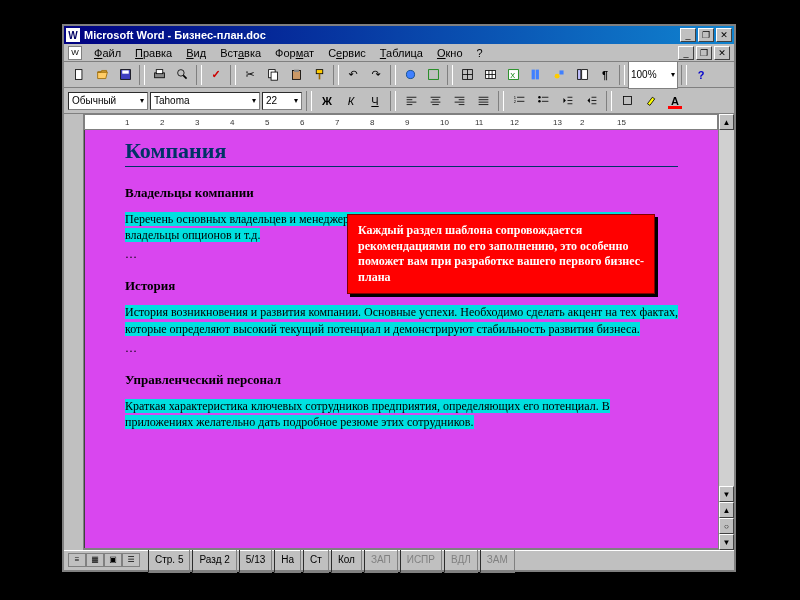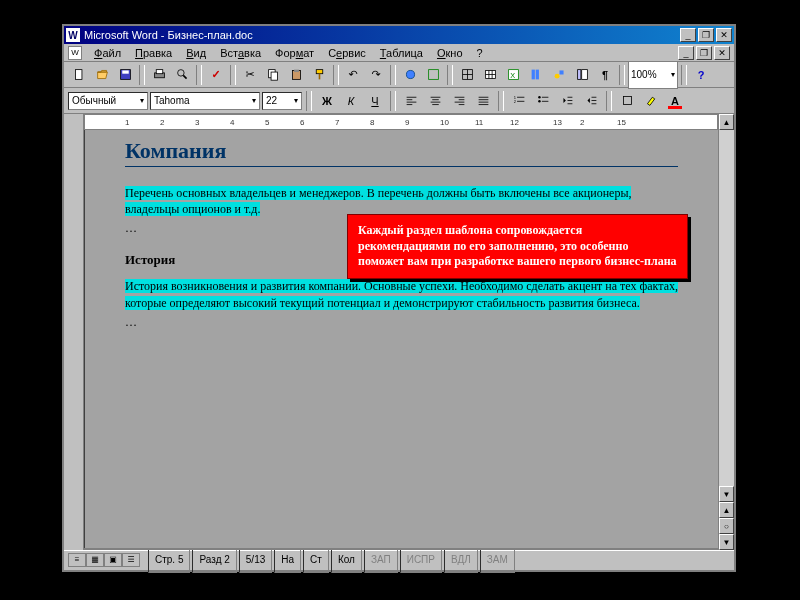--- a/index.html
+++ b/index.html
@@ -1,21 +1,21 @@
 <!DOCTYPE html>
 <html><head>
 <meta charset="utf-8">
 <style>
   * { box-sizing: border-box; margin: 0; padding: 0; }
   body { background: #000; width: 800px; height: 600px; overflow: hidden; font-family: Tahoma, Arial, sans-serif; }
   .frame { position: absolute; left: 62px; top: 24px; width: 674px; height: 548px; background: #c0c0c0; border: 2px solid #808080; }
 
   .titlebar { height: 18px; background: linear-gradient(to right, #000080, #1084d0); display: flex; align-items: center; padding: 0 2px; color: #fff; font-size: 11px; }
   .titlebar .logo { width: 14px; height: 14px; background: #fff; color: #006; font-weight: bold; font-size: 10px; display:flex; align-items:center; justify-content:center; margin-right:4px; }
-  .titlebar .title { flex: 1; font-weight: normal; }
+  .titlebar .title { flex: 1; font-weight: bold; }
   .winbtns { display:flex; gap:2px; }
   .winbtn { width: 16px; height: 14px; background: #c0c0c0; border: 1px solid #fff; border-right-color:#404040; border-bottom-color:#404040; font-size:9px; display:flex; align-items:center; justify-content:center; color:#000; cursor:pointer; }
 
   .menubar { height: 18px; background: #c0c0c0; display: flex; align-items: center; padding: 0 4px; font-size: 11px; gap: 2px; border-bottom:1px solid #808080; }
   .menubar .docicon { width:14px; height:14px; background:#fff; border:1px solid #808080; margin-right:4px; display:flex; align-items:center; justify-content:center; font-size:8px; }
   .menuitem { padding: 1px 6px; cursor: pointer; }
   .menuitem u { text-decoration: underline; }
   .menubar .spacer { flex:1; }
   .menubar .mdibtns { display:flex; gap:2px; }
 
@@ -30,29 +30,29 @@
   .combo::after { content:"▾"; margin-left:auto; font-size:8px; padding-left:3px; }
   .style { width: 80px; }
   .font { width: 110px; }
   .size { width: 40px; }
 
   .workspace { position: relative; height: 436px; background: #808080; display:flex; }
   .vruler { width: 20px; background:#c0c0c0; border-right:1px solid #808080; }
   .docarea { flex:1; background:#808080; position:relative; }
   .hruler { height: 16px; background:#fff; border:1px solid #808080; margin:0 0 0 0; font-size:8px; color:#000; position:relative; overflow:hidden; }
   .hruler .tick { position:absolute; top:3px; font-size:8px; color:#333; }
-  .page { background:#a3a3a3; margin: 0 0 0 0; padding: 8px 40px 12px 40px; height: 418px; overflow:hidden; position:relative; border-left:1px solid #404040; }
+  .page { background:#d946ef; margin: 0 0 0 0; padding: 8px 40px 12px 40px; height: 418px; overflow:hidden; position:relative; border-left:1px solid #404040; }
 
   .h1 { font-family: Tahoma; font-size: 22px; font-weight: bold; color: #003366; border-bottom: 1px solid #003366; padding-bottom:2px; margin-bottom: 18px; }
   .h2 { font-family: Tahoma; font-size: 13px; font-weight: bold; color: #000; margin-top: 16px; margin-bottom: 10px; }
   .body { font-family: "Times New Roman", serif; font-size: 12px; line-height: 1.35; color:#000; }
   .hl { background: #00e0e0; }
   .ell { font-family: "Times New Roman", serif; font-size: 12px; margin-top:4px; }
 
-  .callout { position:absolute; left: 262px; top: 84px; width: 341px; background: #ff0000; color:#fff; font-family: Tahoma; font-size: 12px; font-weight: bold; padding: 8px 10px; border:1px solid #800000; box-shadow: 3px 3px 0 #000; line-height:1.3; }
+  .callout { position:absolute; left: 262px; top: 84px; width: 308px; background: #ff0000; color:#fff; font-family: Tahoma; font-size: 12px; font-weight: bold; padding: 8px 10px; border:1px solid #800000; box-shadow: 3px 3px 0 #000; line-height:1.3; }
 
   .vscroll { width:16px; background:#c0c0c0; border-left:1px solid #808080; display:flex; flex-direction:column; }
   .sbtn { height:16px; background:#c0c0c0; border:1px solid #fff; border-right-color:#404040; border-bottom-color:#404040; font-size:8px; display:flex; align-items:center; justify-content:center; cursor:pointer; }
   .strack { flex:1; background: repeating-conic-gradient(#c0c0c0 0% 25%, #e0e0e0 0% 50%) 50% / 2px 2px; }
 
   .statusbar { height: 18px; background:#c0c0c0; border-top:1px solid #fff; display:flex; align-items:center; font-size:10px; padding:0 4px; gap:2px; }
   .statcell { border:1px inset #808080; padding:12px 6px; height:14px; display:flex; align-items:center; }
   .statcell.dim { color:#808080; }
   .viewbtns { display:flex; margin-right:6px; }
   .vbtn { width:18px; height:14px; background:#c0c0c0; border:1px solid #808080; font-size:8px; display:flex; align-items:center; justify-content:center; cursor:pointer; }
@@ -313,27 +313,30 @@
           <span class="tick" style="left:355px">10</span>
           <span class="tick" style="left:390px">11</span>
           <span class="tick" style="left:425px">12</span>
           <span class="tick" style="left:468px">13</span>
           <span class="tick" style="left:495px">2</span>
           <span class="tick" style="left:532px">15</span>
       </div>
       <div class="page">
         <div class="h1">Компания</div>
 
+        <div class="h2">Владельцы компании</div>
         <div class="body"><span class="hl">Перечень основных владельцев и менеджеров. В перечень должны быть включены все акционеры, владельцы опционов и т.д.</span></div>
         <div class="ell">…</div>
 
         <div class="h2">История</div>
         <div class="body"><span class="hl">История возникновения и развития компании. Основные успехи. Необходимо сделать акцент на тех фактах, которые определяют высокий текущий потенциал и демонстрируют стабильность развития бизнеса.</span></div>
         <div class="ell">…</div>
 
+        <div class="h2">Управленческий персонал</div>
+        <div class="body"><span class="hl">Краткая характеристика ключевых сотрудников предприятия, определяющих его потенциал. В приложениях желательно дать подробное резюме этих сотрудников.</span></div>
 
         <div class="callout">Каждый раздел шаблона сопровождается рекомендациями по его заполнению, это особенно поможет вам при разработке вашего первого бизнес-плана</div>
       </div>
     </div>
     <div class="vscroll">
       <div class="sbtn">▲</div>
       <div class="strack"></div>
       <div class="sbtn">▼</div>
       <div class="sbtn">▲</div>
       <div class="sbtn">○</div>

